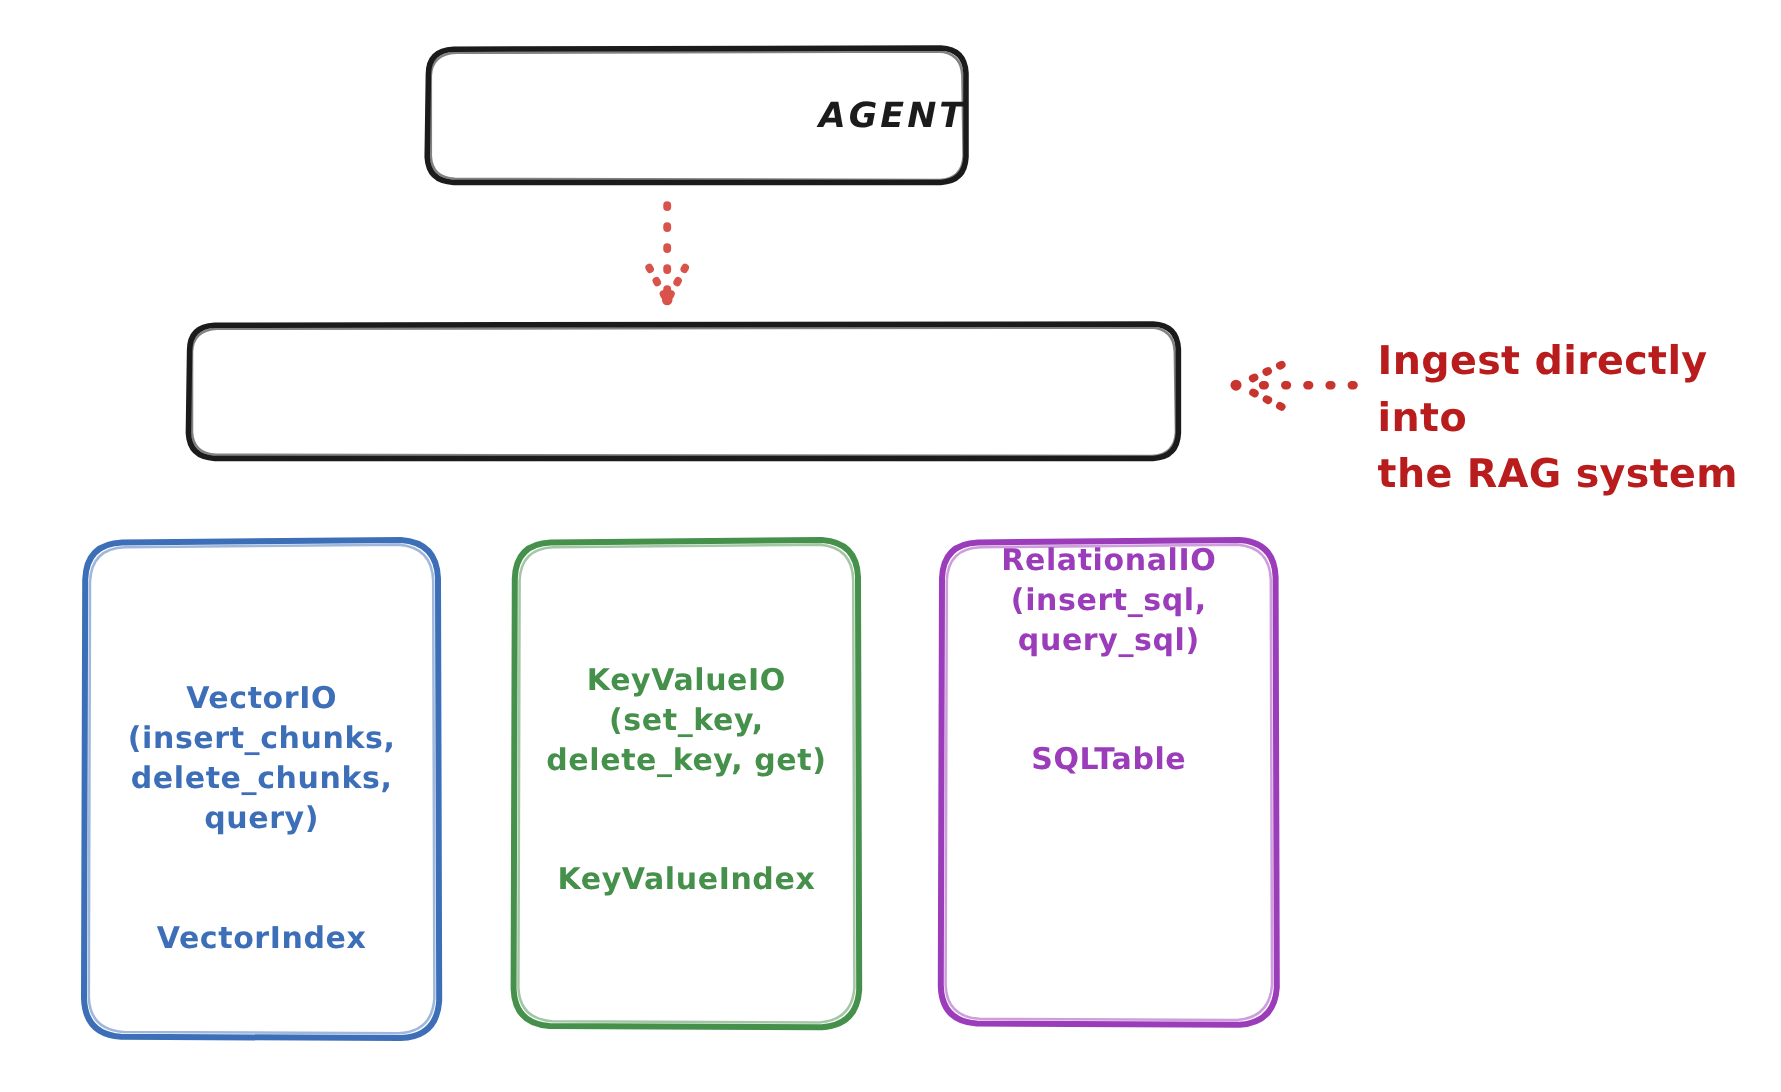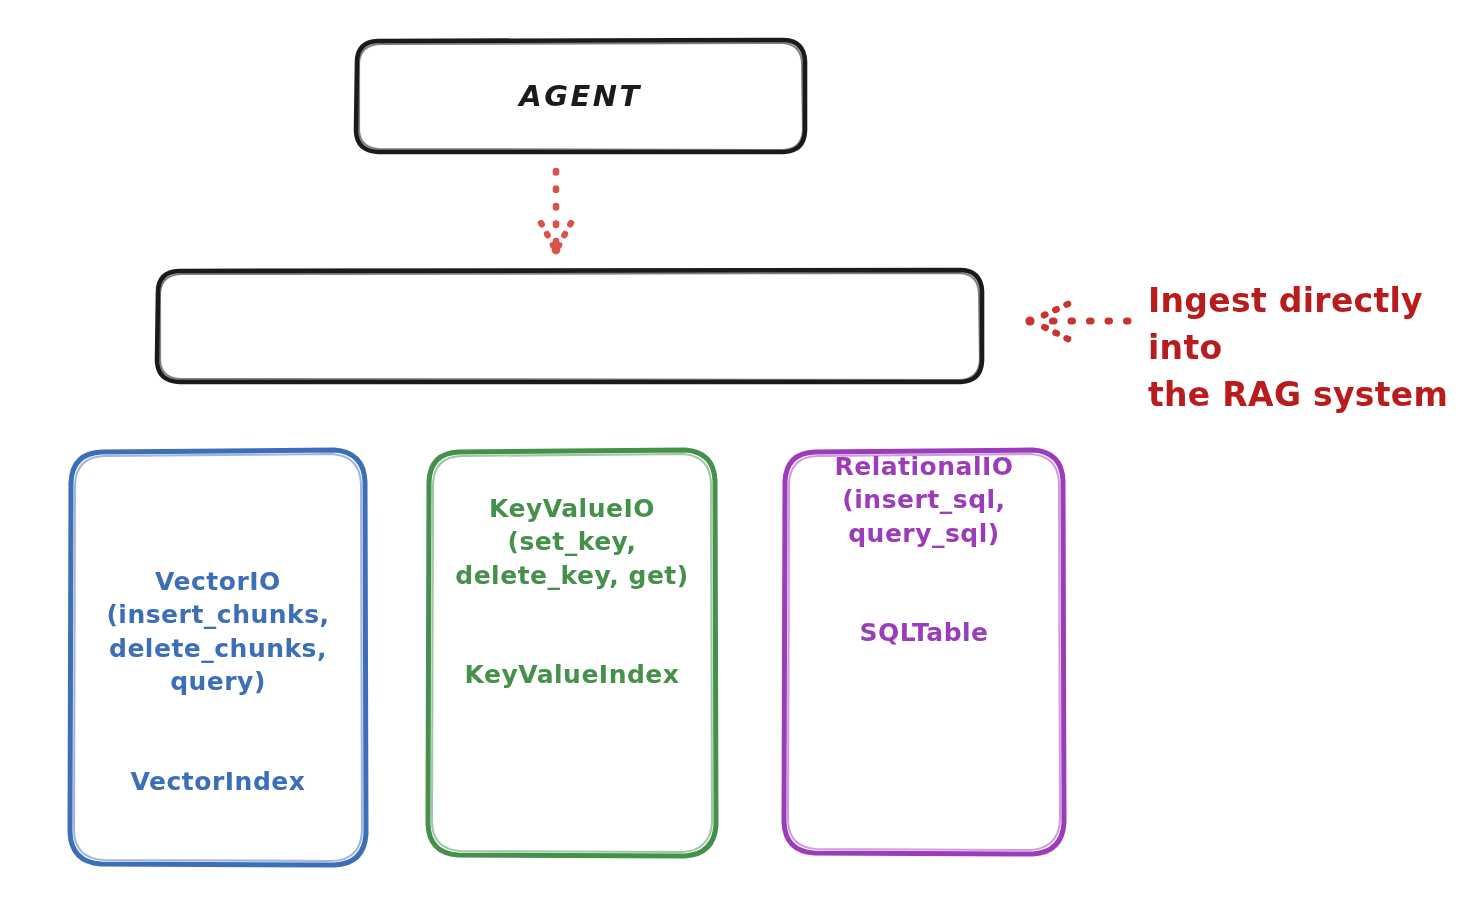--- a/index.html
+++ b/index.html
@@ -23,21 +23,21 @@
     left: 0;
     top: 0;
     width: 1484px;
     height: 910px;
     pointer-events: none;
   }
   .node {
     position: absolute;
     display: flex;
     align-items: center;
-    justify-content: center;
+    justify-content: flex-end;
     box-sizing: border-box;
     text-align: center;
   }
   .node-label {
     white-space: pre-line;
     line-height: 1.30;
     letter-spacing: 0.5px;
   }
 
   
@@ -90,21 +90,21 @@
     height: 416px;
     padding-top: 115px;
   }
   #vector-io-box .node-label { color: #3d6fb8; }
 
   #key-value-io-box {
     left: 428px;
     top: 450px;
     width: 288px;
     height: 406px;
-    padding-top: 42px;
+    padding-top: 100px;
   }
   #key-value-io-box .node-label { color: #45904a; }
 
   #relational-io-box {
     left: 785px;
     top: 450px;
     width: 278px;
     height: 404px;
   }
   #relational-io-box .node-label { color: #9b3cba; }

